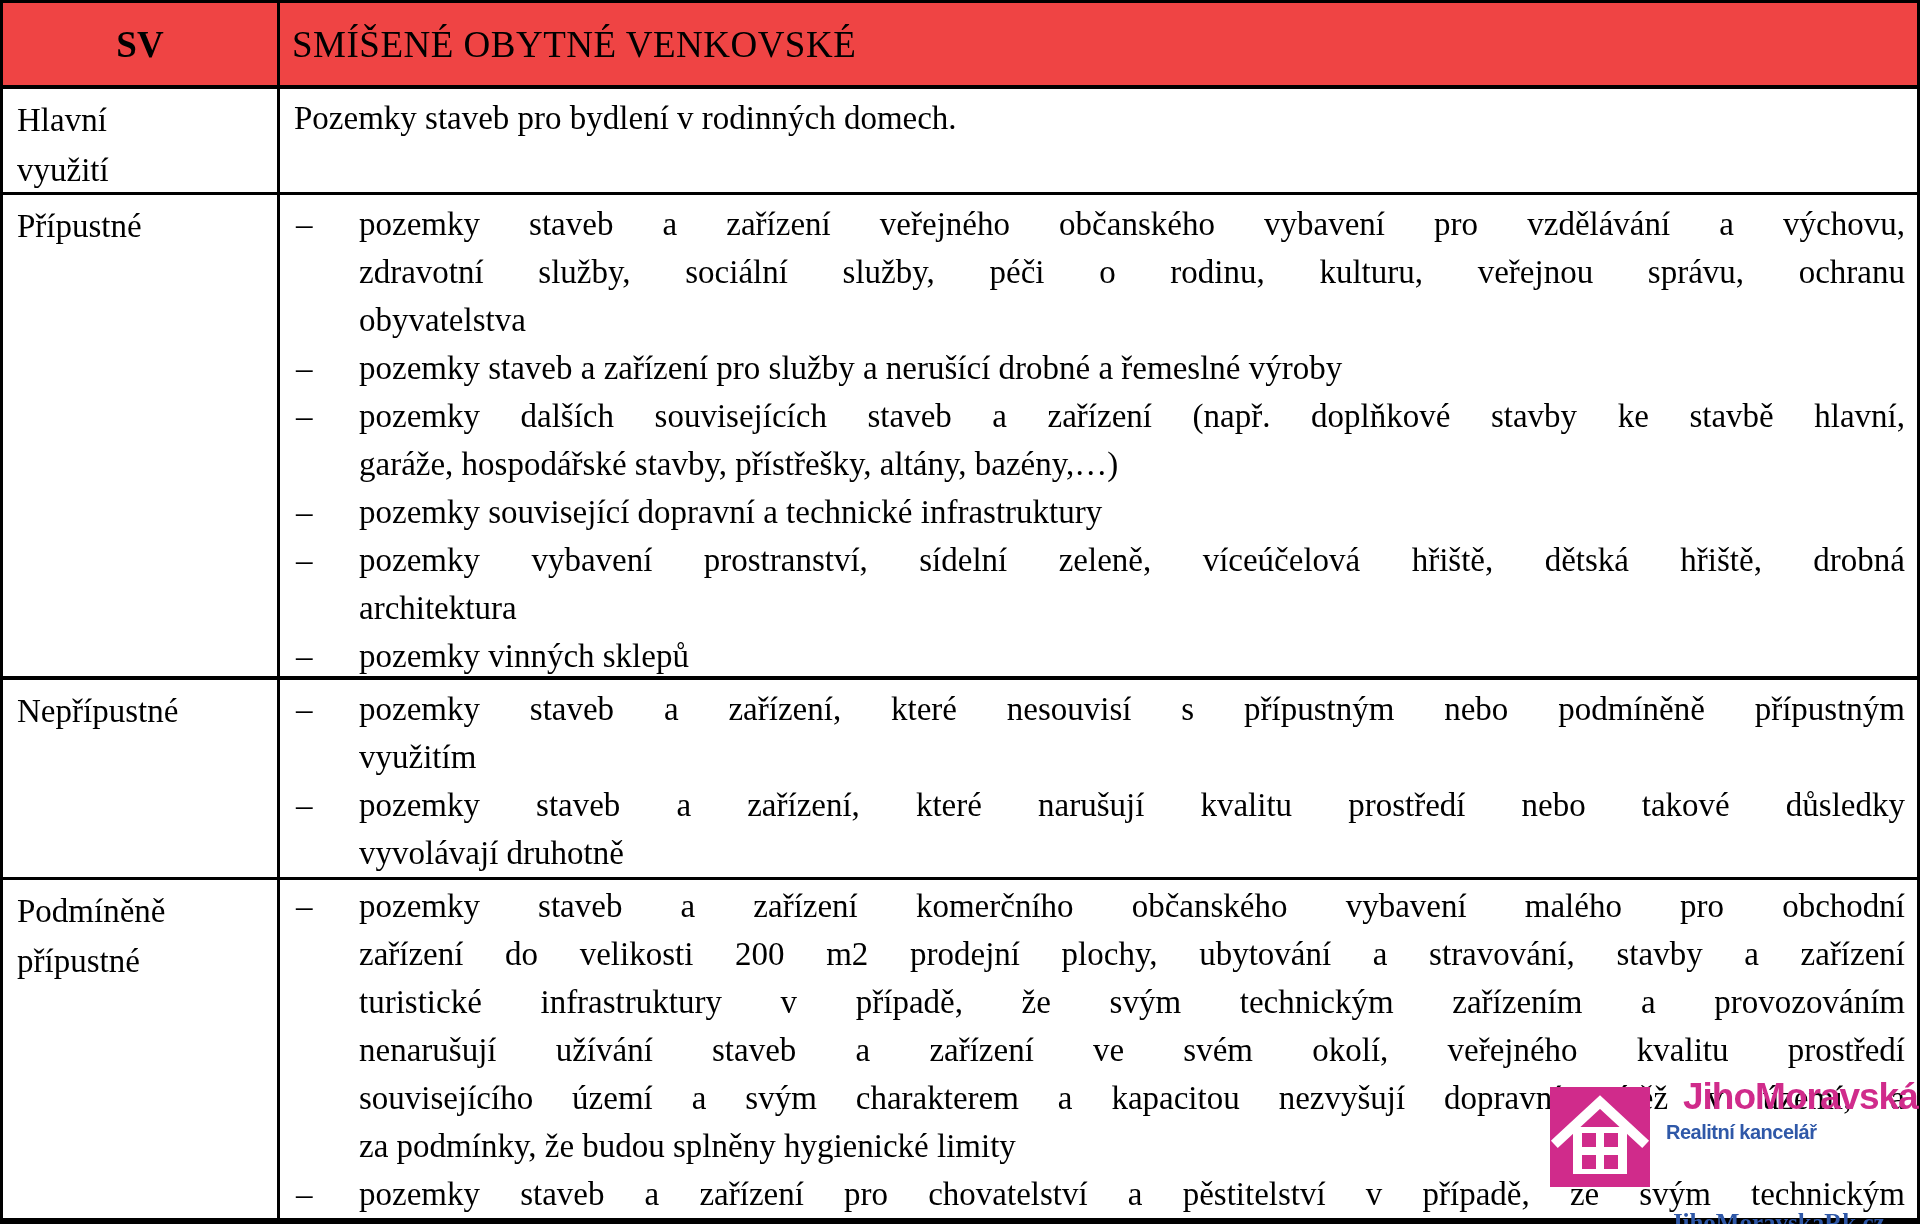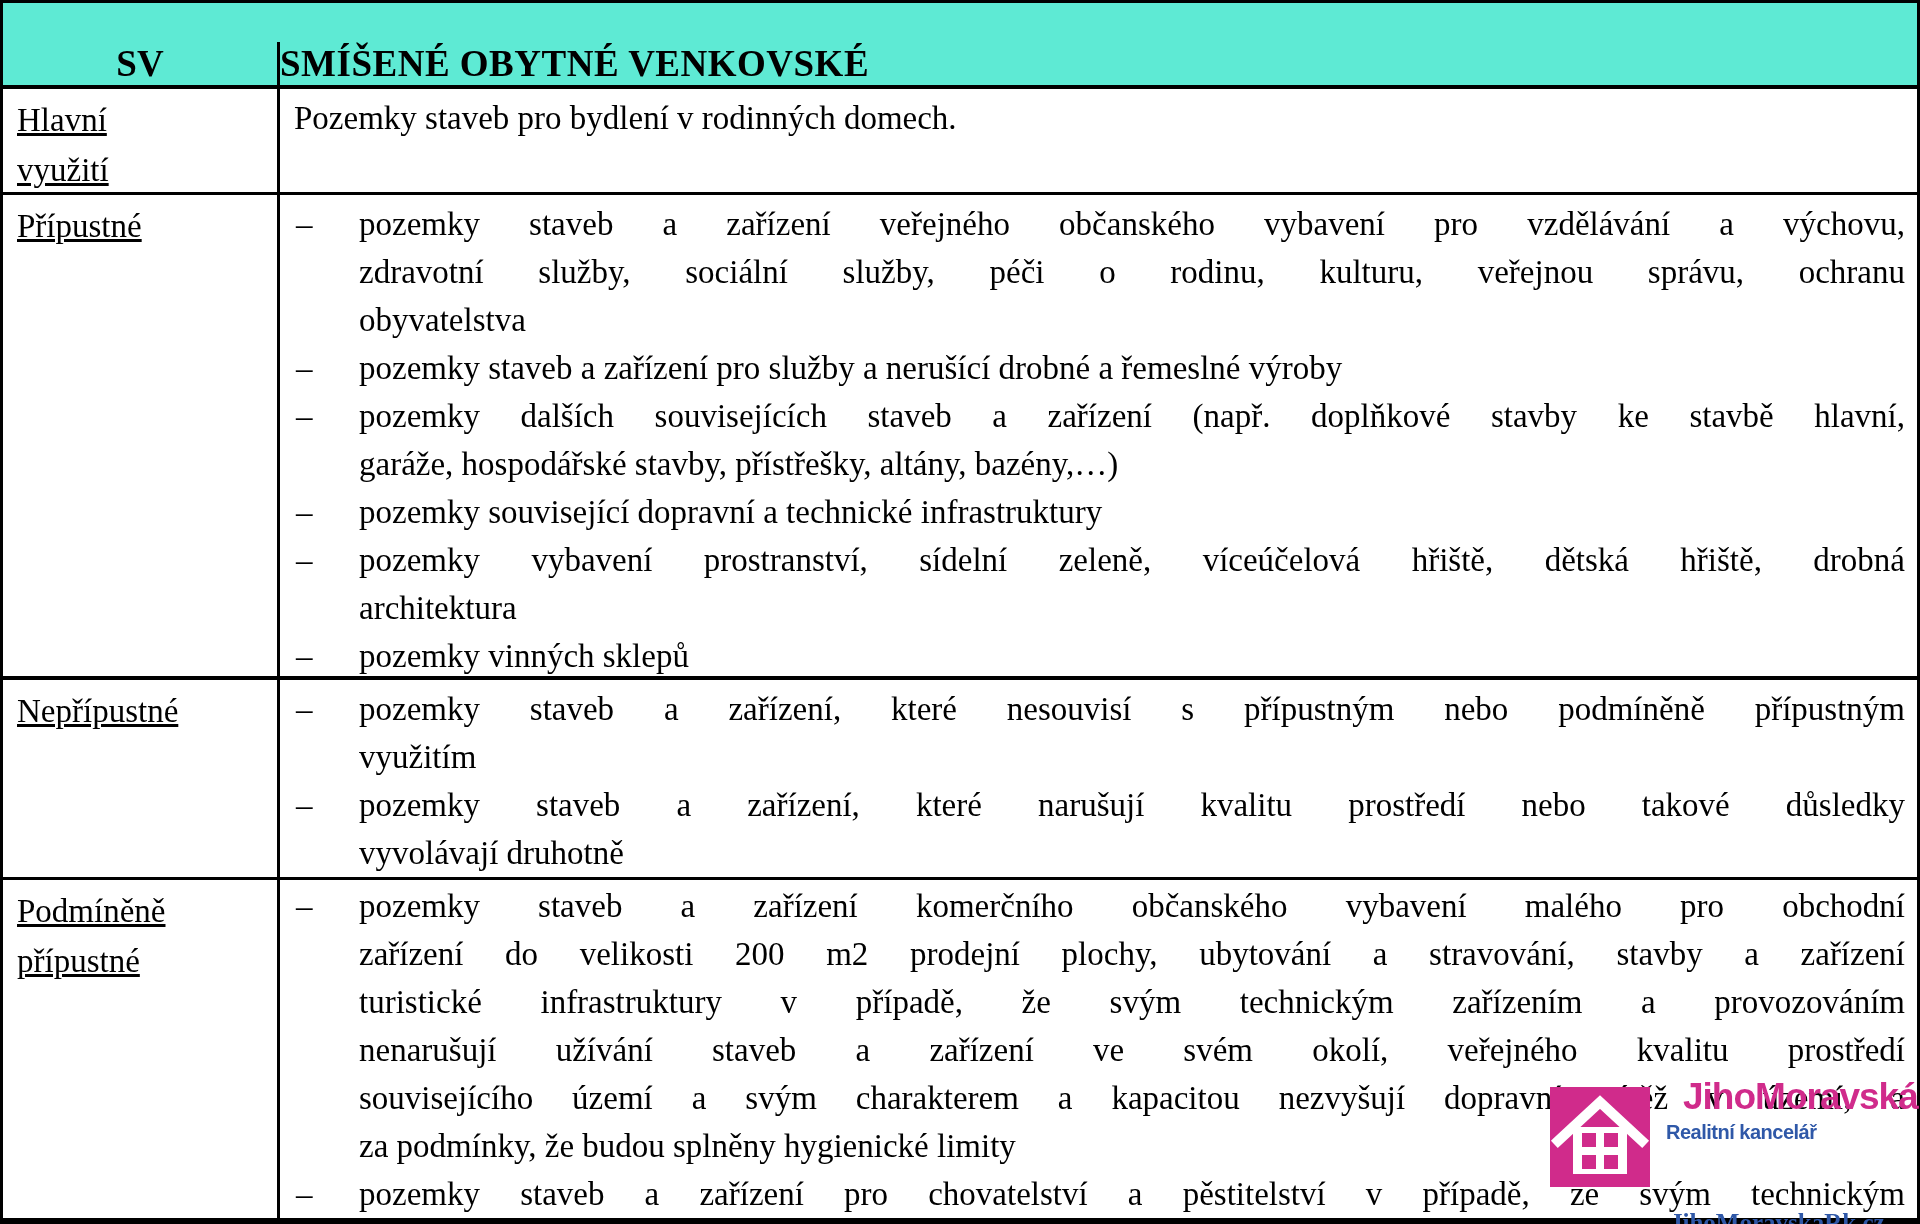--- a/index.html
+++ b/index.html
@@ -8,33 +8,33 @@
     background:#ffffff;color:#000;
     font-family:"Liberation Serif", serif;
   }
   .doc{
     position:absolute;left:0;top:0;width:1920px;height:1224px;
     box-sizing:border-box;
     border-left:3px solid #000;border-right:3px solid #000;border-top:3px solid #000;
     display:flex;flex-direction:column;
   }
   .row{display:flex;box-sizing:border-box;border-bottom:3px solid #000;}
-  .row.header{height:86px;background:#5eead4;border-bottom-width:4px;align-items:flex-end;}
+  .row.header{height:86px;background:#ef4444;border-bottom-width:4px;}
   .code-cell{
     flex:0 0 277px;width:277px;box-sizing:border-box;border-right:3px solid #000;
     display:flex;align-items:center;justify-content:center;
     font-weight:bold;font-size:37px;
   }
   .title-cell{
-    flex:1;display:flex;align-items:center;padding-left:0;
-    font-weight:bold;font-size:37px;letter-spacing:0.5px;border-radius:15px;
+    flex:1;display:flex;align-items:center;padding-left:12px;
+    font-weight:normal;font-size:37px;letter-spacing:0.5px;border-radius:15px;
   }
   .label-col{
     flex:0 0 277px;width:277px;box-sizing:border-box;border-right:3px solid #000;
-    padding:6px 16px 0 14px;font-size:33px;line-height:50px;white-space:pre-line;text-decoration:underline;
+    padding:6px 16px 0 14px;font-size:33px;line-height:50px;white-space:pre-line;
   }
   .content-col{
     flex:1;box-sizing:border-box;padding:5px 12px 0 14px;
     font-size:33px;line-height:48px;overflow:hidden;
   }
   .row.r-hlavni{height:106px;}
   .row.r-pripustne{height:485px;border-bottom-width:4px;}
   .row.r-nepripustne{height:200px;}
   .row.r-podminene{flex:1;border-bottom-width:6px;}
   .row.r-podminene .content-col{padding-top:2px;}

